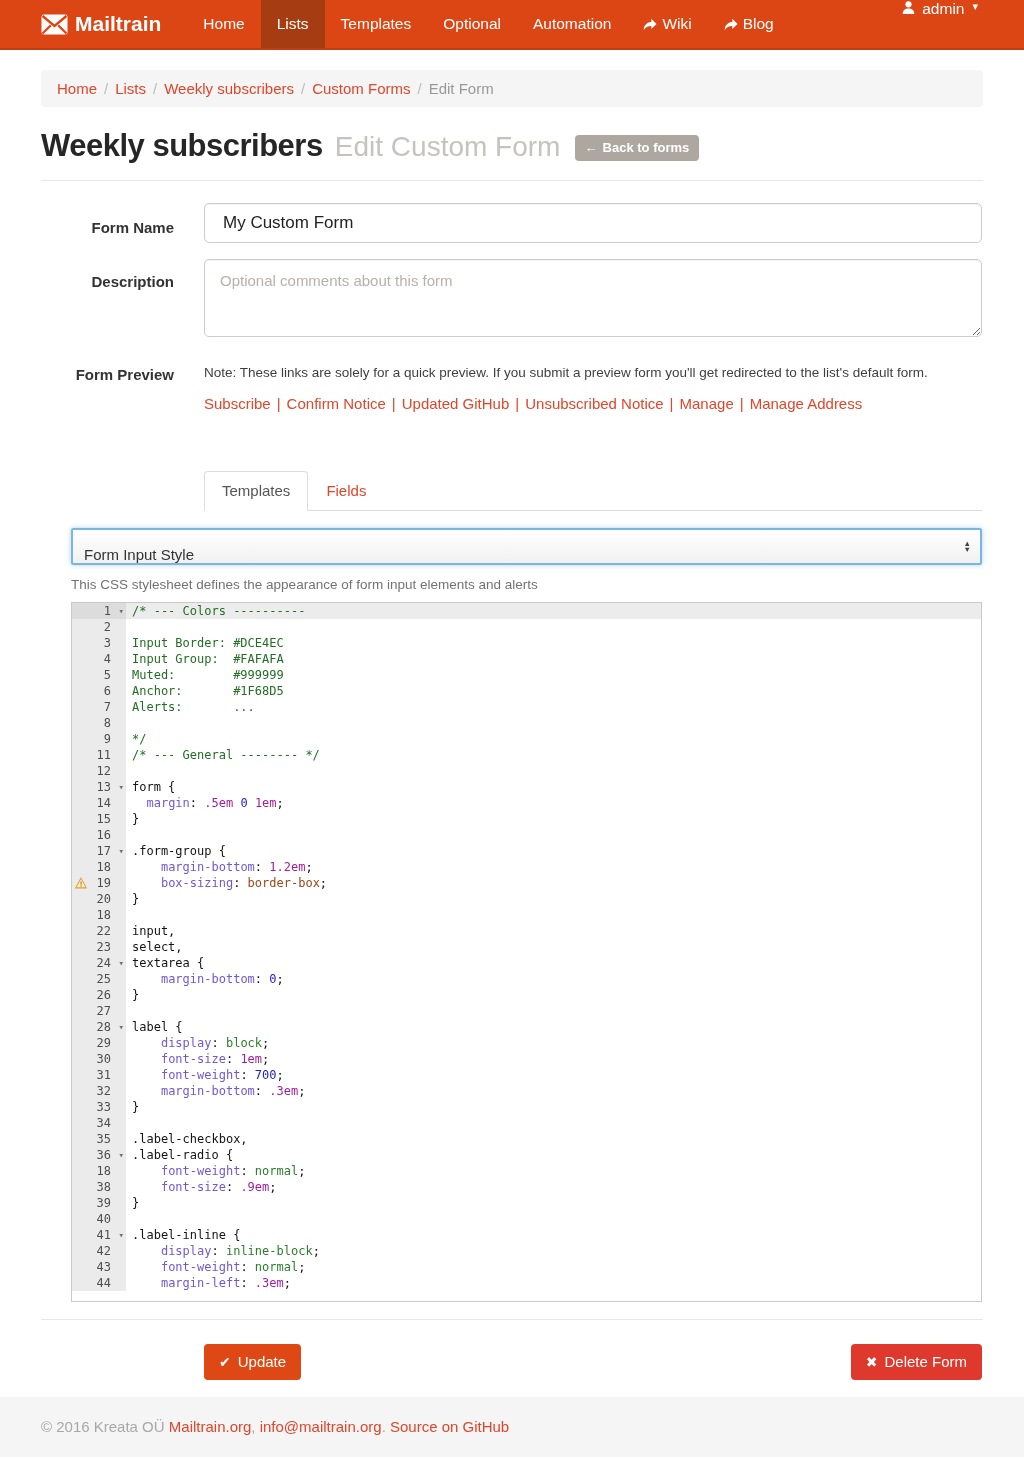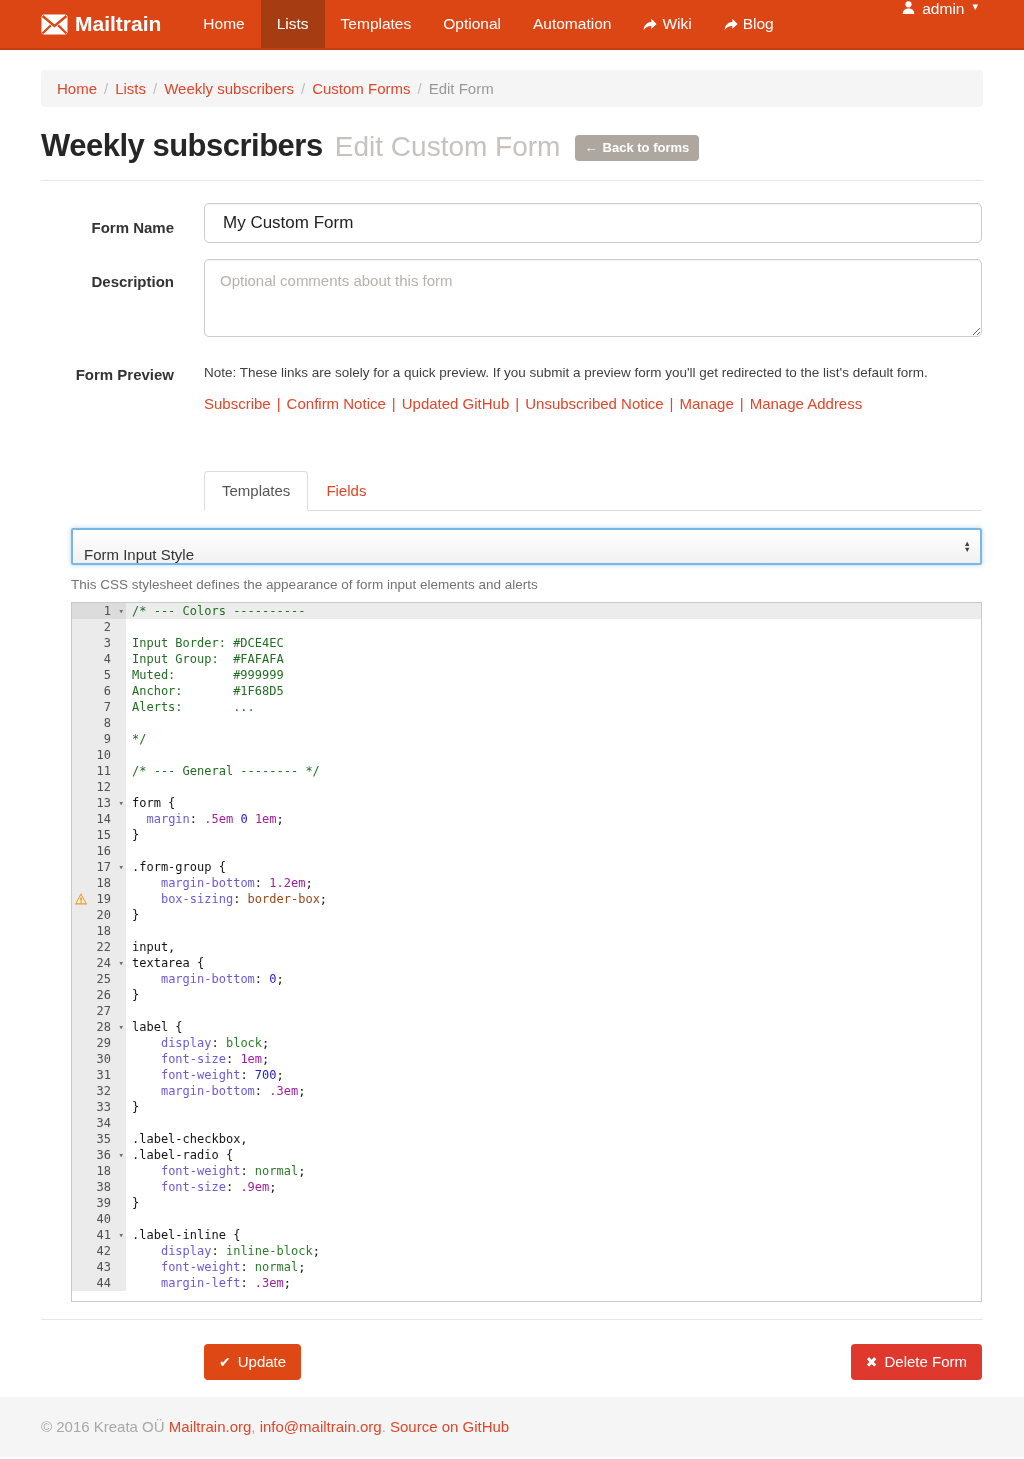--- a/index.html
+++ b/index.html
@@ -289,24 +289,20 @@
           </div>
           <div class="ed-row">
             <div class="ed-gutter"><span>8</span></div>
             <div class="ed-code"></div>
           </div>
           <div class="ed-row">
             <div class="ed-gutter"><span>9</span></div>
             <div class="ed-code"><span class="tk-c">*/</span></div>
           </div>
           <div class="ed-row">
-            <div class="ed-gutter"><span>10</span></div>
-            <div class="ed-code"></div>
-          </div>
-          <div class="ed-row">
             <div class="ed-gutter"><span>11</span></div>
             <div class="ed-code"><span class="tk-c">/* --- General -------- */</span></div>
           </div>
           <div class="ed-row">
             <div class="ed-gutter"><span>12</span></div>
             <div class="ed-code"></div>
           </div>
           <div class="ed-row">
             <div class="ed-gutter"><span>13</span><span class="ed-fold">▾</span></div>
             <div class="ed-code"><span>form {</span></div>
@@ -345,20 +341,24 @@
             <div class="ed-gutter"><span>20</span></div>
             <div class="ed-code"><span>}</span></div>
           </div>
           <div class="ed-row">
             <div class="ed-gutter"><span>18</span></div>
             <div class="ed-code"></div>
           </div>
           <div class="ed-row">
             <div class="ed-gutter"><span>22</span></div>
             <div class="ed-code"><span>input,</span></div>
+          </div>
+          <div class="ed-row">
+            <div class="ed-gutter"><span>23</span></div>
+            <div class="ed-code"><span>select,</span></div>
           </div>
           <div class="ed-row">
             <div class="ed-gutter"><span>24</span><span class="ed-fold">▾</span></div>
             <div class="ed-code"><span>textarea {</span></div>
           </div>
           <div class="ed-row">
             <div class="ed-gutter"><span>25</span></div>
             <div class="ed-code"><span>    </span><span class="tk-p">margin-bottom</span><span>: </span><span class="tk-n">0</span><span>;</span></div>
           </div>
           <div class="ed-row">

